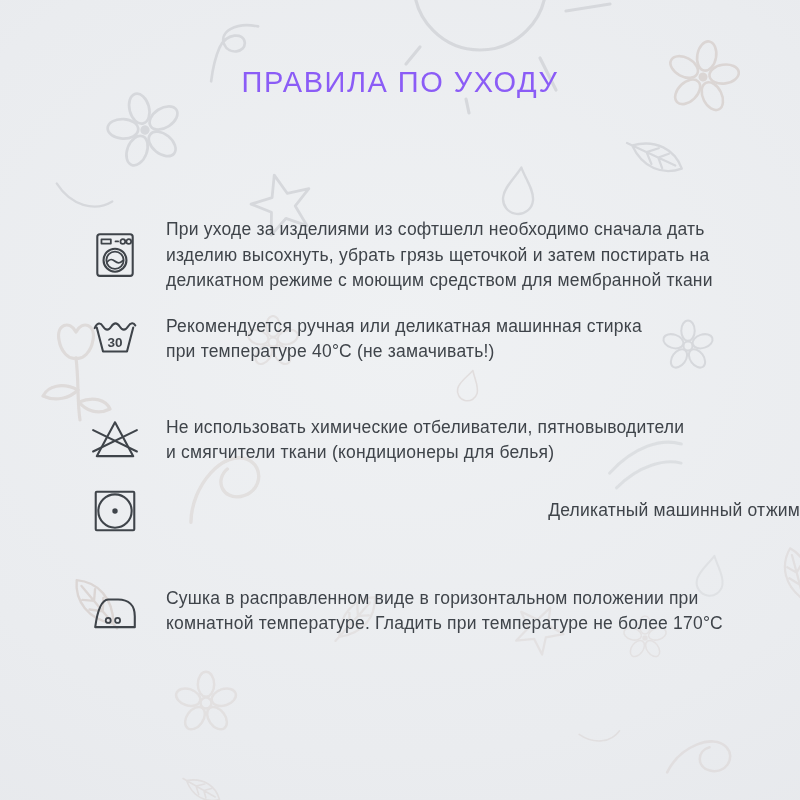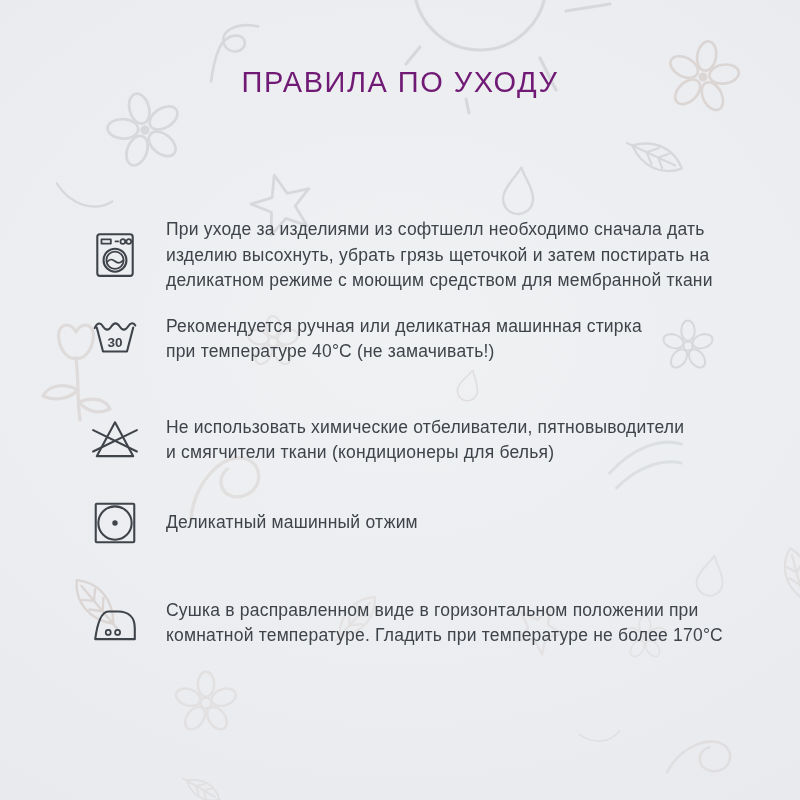--- a/index.html
+++ b/index.html
@@ -22,31 +22,31 @@
       fill: none; stroke: currentColor; stroke-width: 3.2;
       stroke-linecap: round; stroke-linejoin: round;
     }
     .page-title {
       position: relative;
       margin: 66px 0 0 0;
       text-align: center;
       font-size: 29px;
       font-weight: 400;
       letter-spacing: 1.5px;
-      color: #701a75;
+      color: #8b5cf6;
     }
     .care-list {
       position: relative;
       margin: 118px 0 0 90px;
     }
     .care-item { display: flex; align-items: center; gap: 26px; }
     .care-item:nth-child(1) { margin-bottom: 20px; }
     .care-item:nth-child(2) { margin-bottom: 50px; }
-    .care-item:nth-child(3) { margin-bottom: 32px; }
-    .care-item:nth-child(4) { margin-bottom: 50px; }
+    .care-item:nth-child(3) { margin-bottom: 20px; }
+    .care-item:nth-child(4) { margin-bottom: 50px; justify-content: space-between; }
     .care-icon { flex: 0 0 50px; width: 50px; height: 50px; }
     .care-icon .st {
       fill: none; stroke: #3f444a; stroke-width: 2;
       stroke-linecap: round; stroke-linejoin: round;
     }
     .care-icon .thin { stroke-width: 1.7; }
     .care-icon .filldot { fill: #3f444a; stroke: none; }
     .care-text {
       margin: 0;
       font-size: 17.5px;

